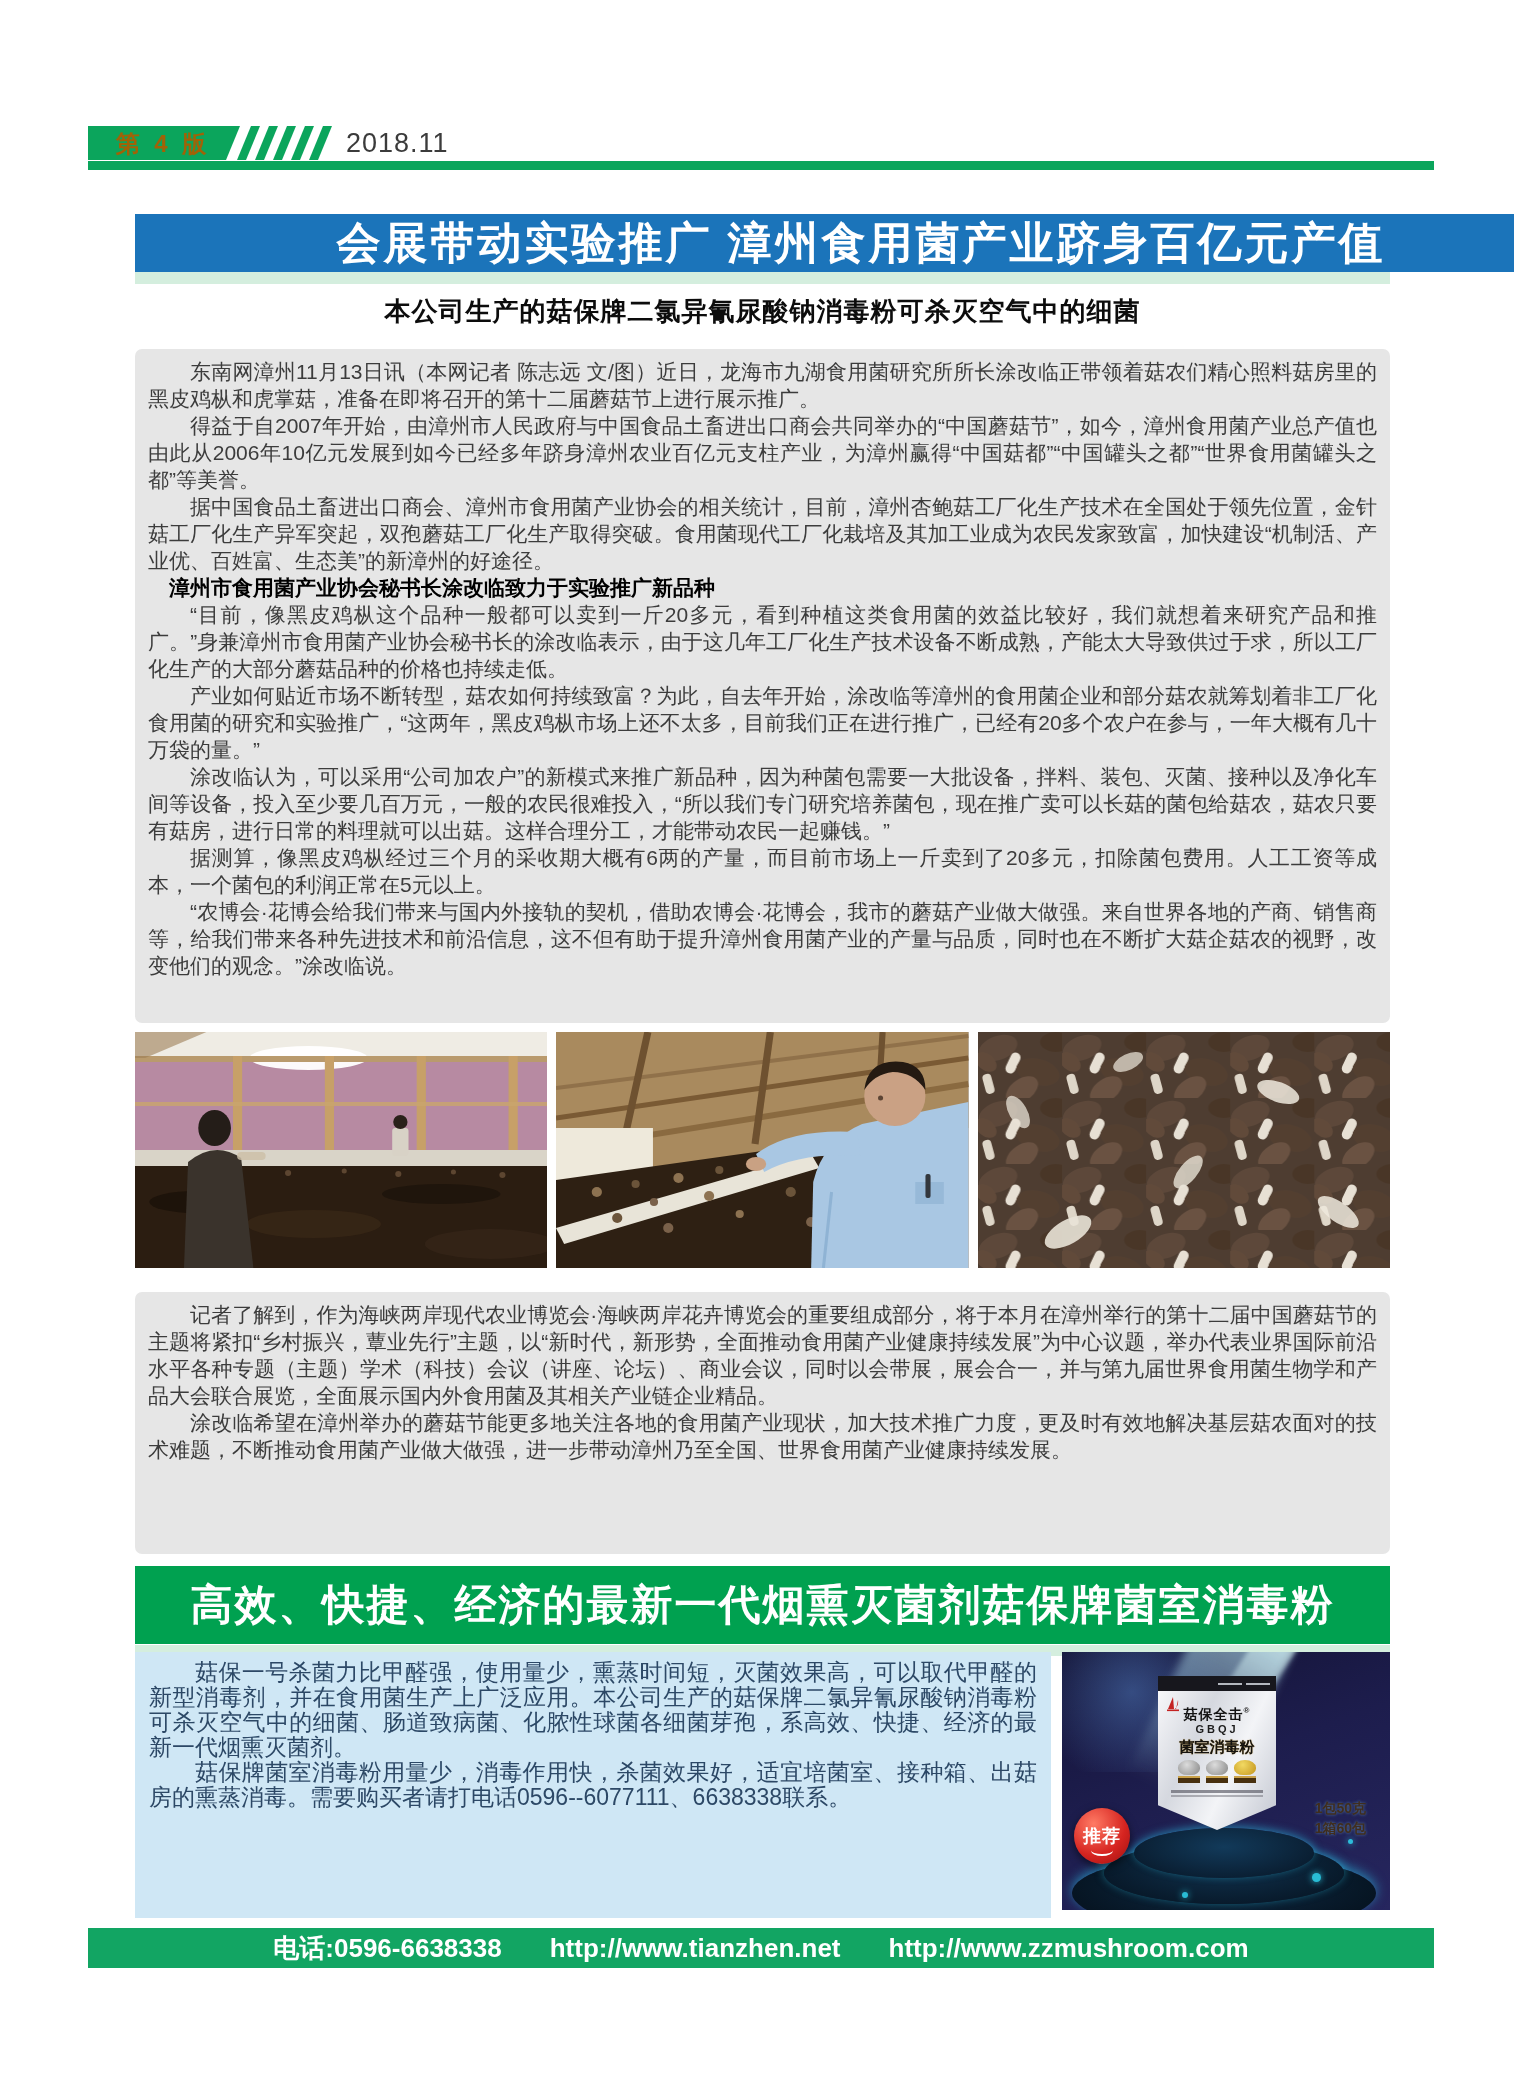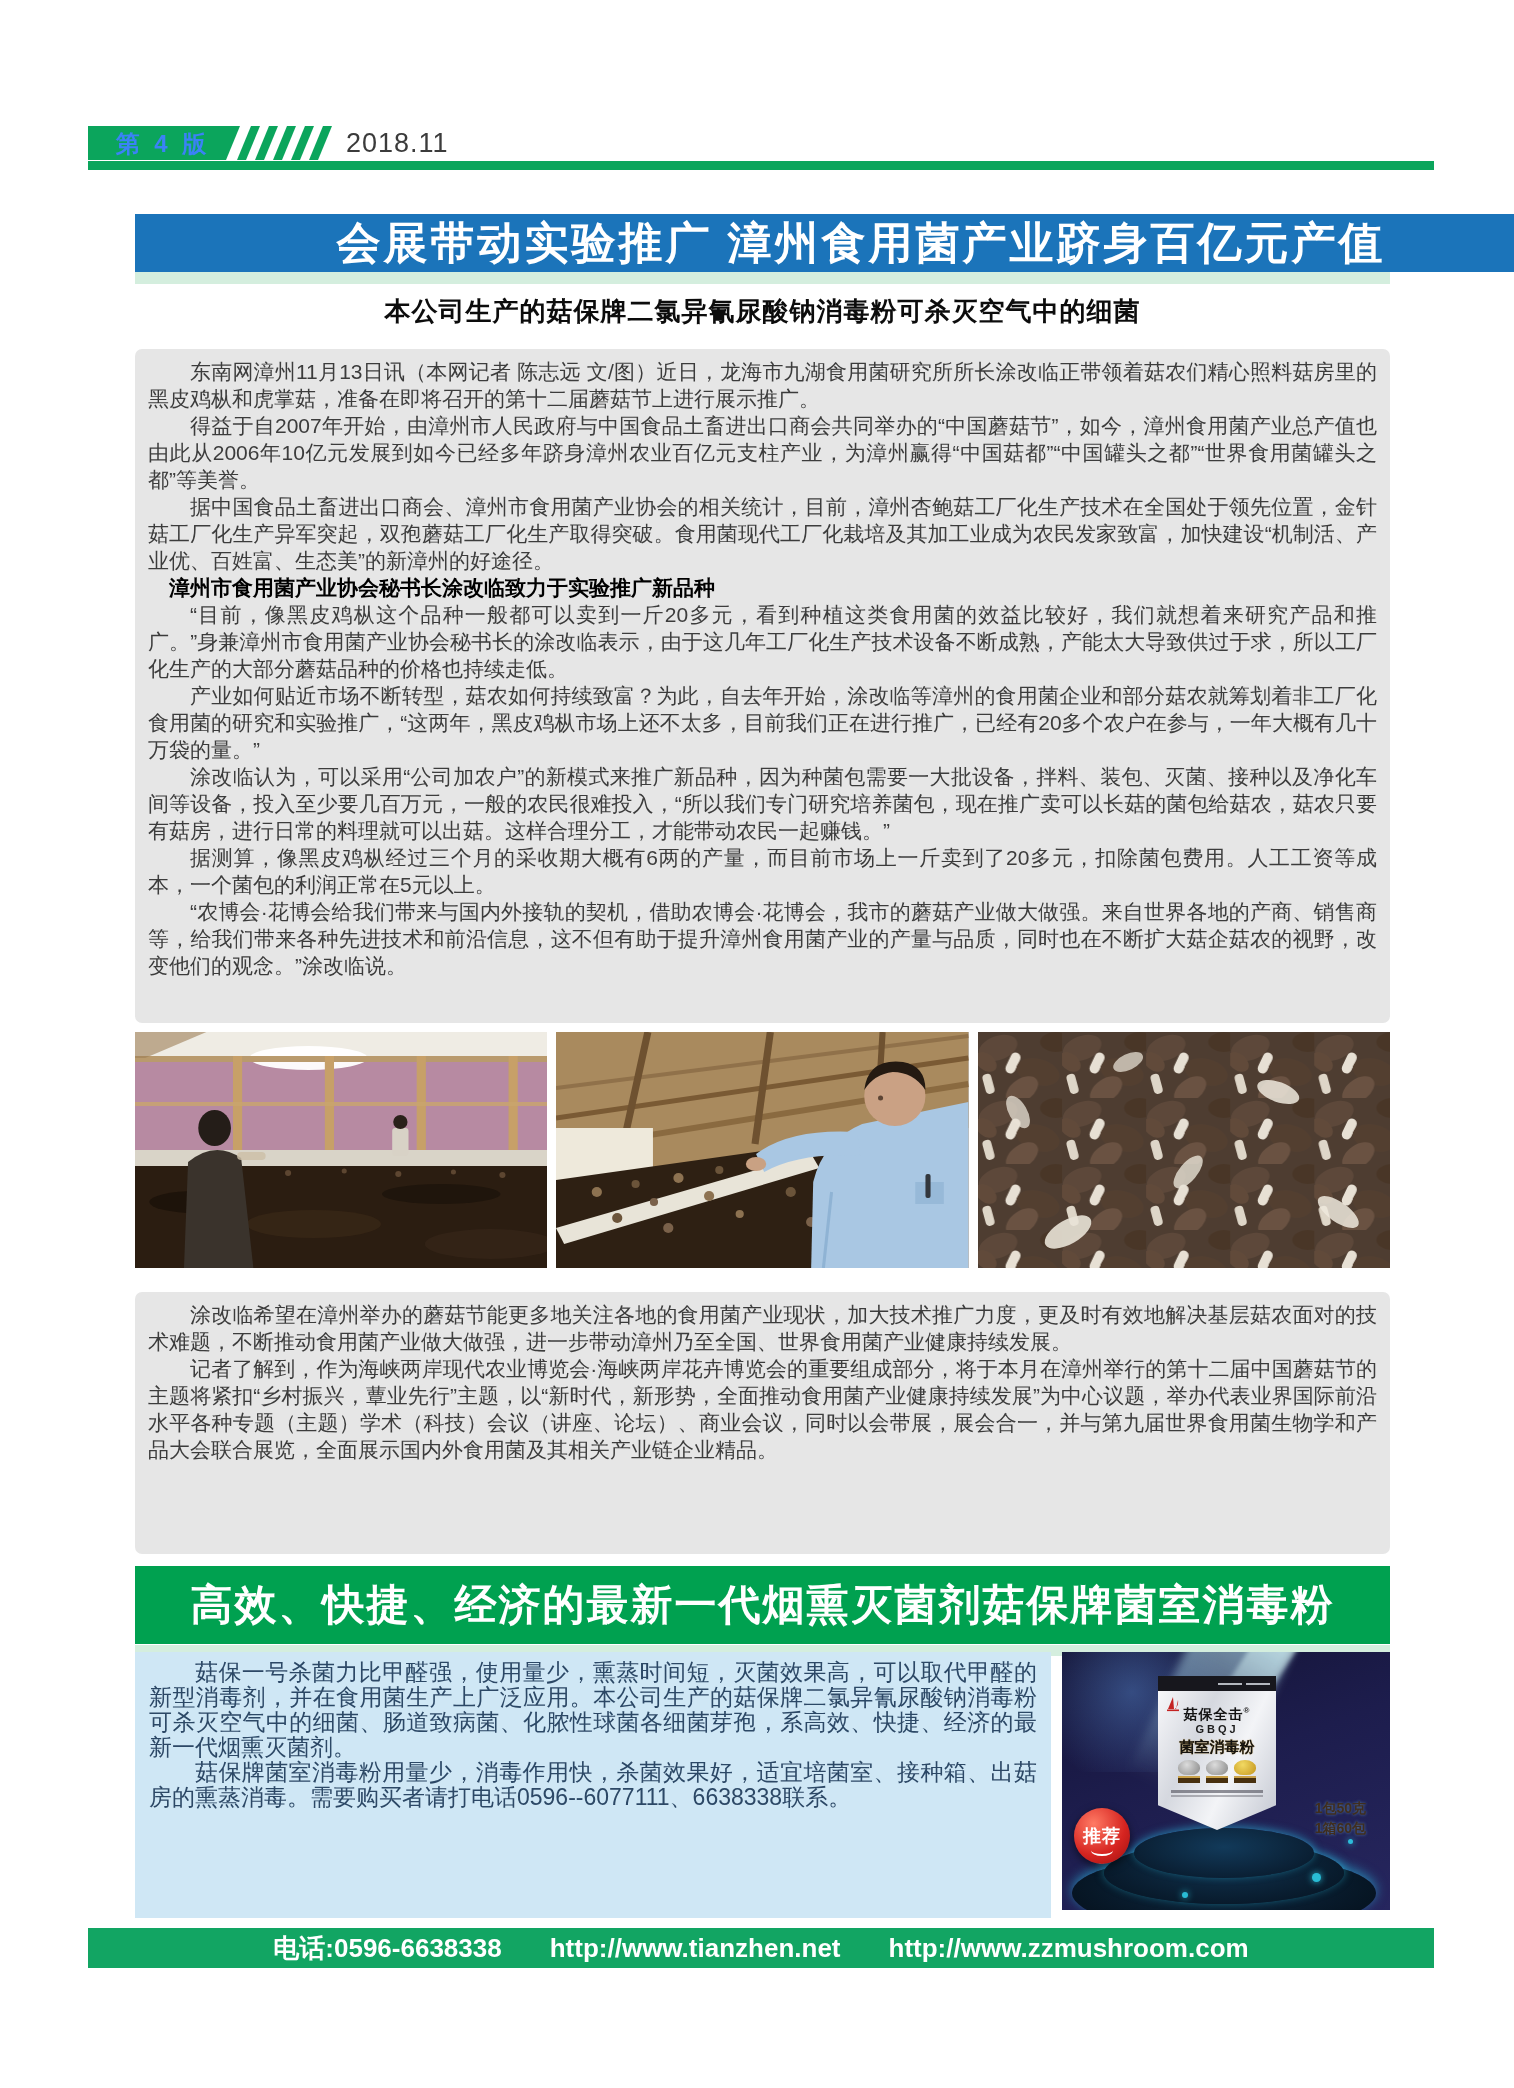--- a/index.html
+++ b/index.html
@@ -5,21 +5,21 @@
   html,body { margin:0; padding:0; background:#f3f3f3; }
   .page {
     position:relative; width:1514px; height:2088px; margin:0 auto;
     background:#ffffff; overflow:hidden;
     font-family:"Liberation Sans","DejaVu Sans",sans-serif;
   }
   
   .hdr-tab-svg { position:absolute; left:88px; top:126px; }
   .hdr-edition {
     position:absolute; left:96px; top:130px; width:134px; text-align:center;
-    color:#3b82f6; font-size:24px; font-weight:bold; letter-spacing:4px; line-height:28px;
+    color:#a16207; font-size:24px; font-weight:bold; letter-spacing:4px; line-height:28px;
   }
   .hdr-date {
     position:absolute; left:346px; top:127px;
     color:#3b3b3b; font-size:27px; line-height:32px; letter-spacing:1px;
   }
   .hdr-bar { position:absolute; left:88px; top:161px; width:1346px; height:9px; background:#0ba55c; }
 
   
   .banner-blue {
     position:absolute; left:135px; top:214px; width:1452px; height:58px;
@@ -263,22 +263,22 @@
         <ellipse cx="300" cy="60" rx="22" ry="10" fill="#efe9dd" opacity="0.85" transform="rotate(20 300 60)"></ellipse>
         <ellipse cx="210" cy="140" rx="20" ry="9" fill="#e9e3d7" opacity="0.8" transform="rotate(-50 210 140)"></ellipse>
         <ellipse cx="360" cy="180" rx="24" ry="10" fill="#efe9dd" opacity="0.85" transform="rotate(35 360 180)"></ellipse>
         <ellipse cx="40" cy="80" rx="18" ry="9" fill="#e9e3d7" opacity="0.75" transform="rotate(60 40 80)"></ellipse>
         <ellipse cx="150" cy="30" rx="16" ry="8" fill="#efe9dd" opacity="0.7" transform="rotate(-25 150 30)"></ellipse>
       </svg>
     </figure>
   </section>
 
   <section class="article-block b2">
+    <p>记者了解到，作为海峡两岸现代农业博览会·海峡两岸花卉博览会的重要组成部分，将于本月在漳州举行的第十二届中国蘑菇节的主题将紧扣“乡村振兴，蕈业先行”主题，以“新时代，新形势，全面推动食用菌产业健康持续发展”为中心议题，举办代表业界国际前沿水平各种专题（主题）学术（科技）会议（讲座、论坛）、商业会议，同时以会带展，展会合一，并与第九届世界食用菌生物学和产品大会联合展览，全面展示国内外食用菌及其相关产业链企业精品。</p>
     <p>涂改临希望在漳州举办的蘑菇节能更多地关注各地的食用菌产业现状，加大技术推广力度，更及时有效地解决基层菇农面对的技术难题，不断推动食用菌产业做大做强，进一步带动漳州乃至全国、世界食用菌产业健康持续发展。</p>
-    <p>记者了解到，作为海峡两岸现代农业博览会·海峡两岸花卉博览会的重要组成部分，将于本月在漳州举行的第十二届中国蘑菇节的主题将紧扣“乡村振兴，蕈业先行”主题，以“新时代，新形势，全面推动食用菌产业健康持续发展”为中心议题，举办代表业界国际前沿水平各种专题（主题）学术（科技）会议（讲座、论坛）、商业会议，同时以会带展，展会合一，并与第九届世界食用菌生物学和产品大会联合展览，全面展示国内外食用菌及其相关产业链企业精品。</p>
   </section>
 
   <section class="banner-green">
     <h2>高效、快捷、经济的最新一代烟熏灭菌剂菇保牌菌室消毒粉</h2>
   </section>
   <div class="strip s2"></div>
 
   <section class="ad-row">
     <div class="ad-text">
       <p>菇保一号杀菌力比甲醛强，使用量少，熏蒸时间短，灭菌效果高，可以取代甲醛的新型消毒剂，并在食用菌生产上广泛应用。本公司生产的菇保牌二氯异氰尿酸钠消毒粉可杀灭空气中的细菌、肠道致病菌、化脓性球菌各细菌芽孢，系高效、快捷、经济的最新一代烟熏灭菌剂。</p>

